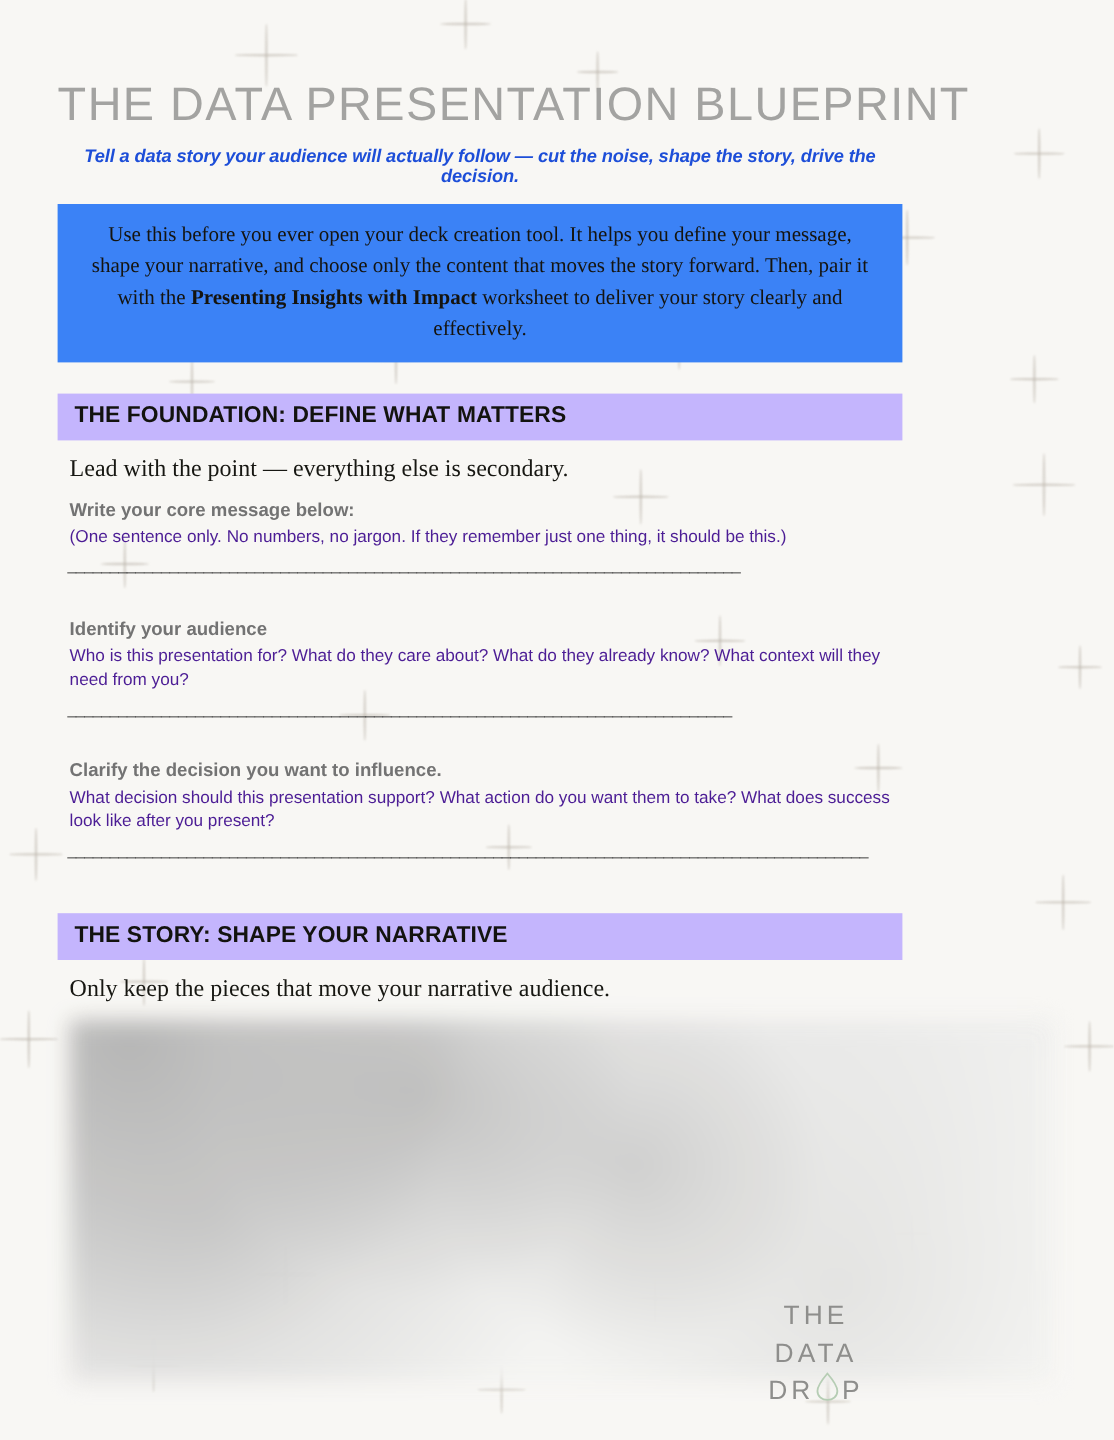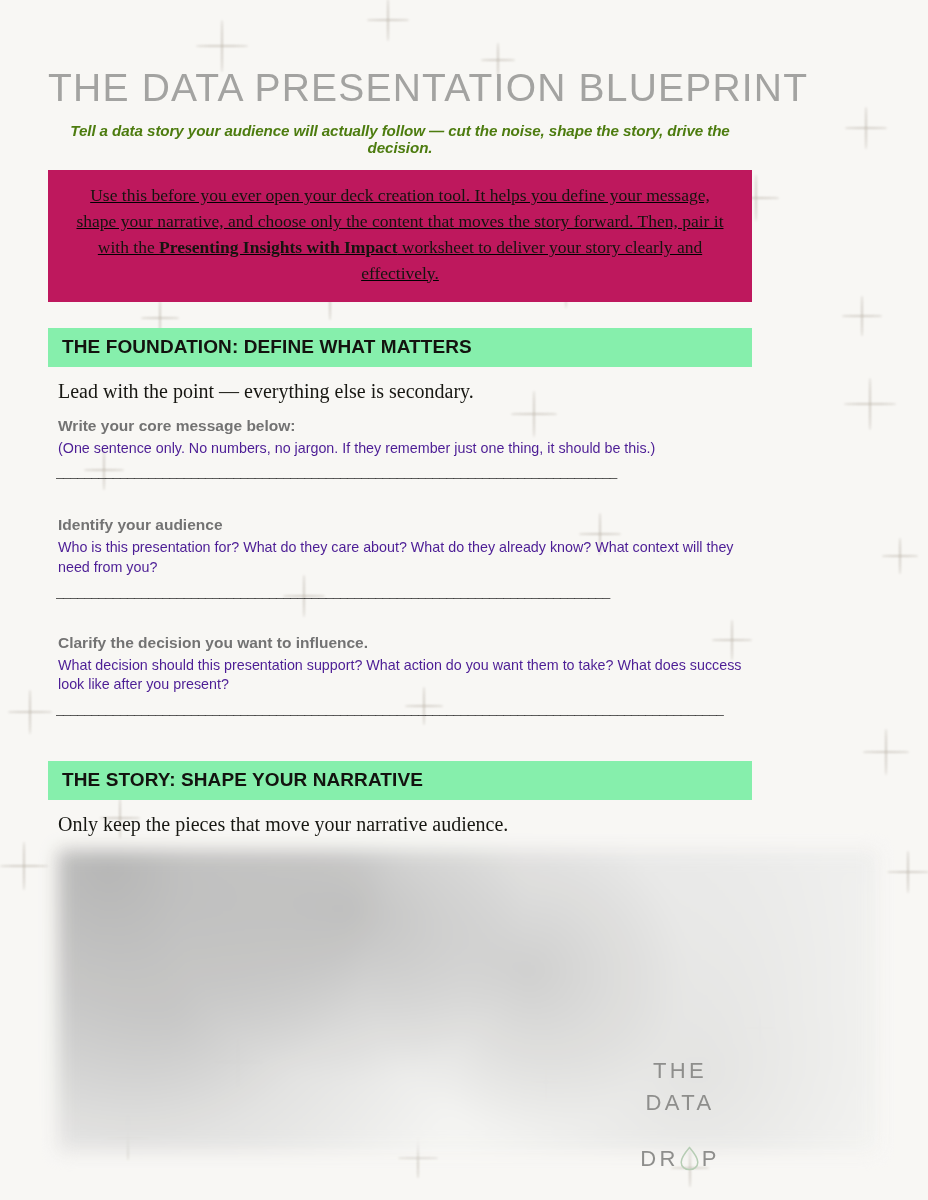--- a/index.html
+++ b/index.html
@@ -80,46 +80,45 @@
     padding-top: 68px;
     line-height: 1.05;
     white-space: nowrap;
   }
   .doc-subtitle {
     text-align: center;
     font-family: "Liberation Sans", sans-serif;
     font-style: italic;
     font-weight: 700;
     font-size: 15.2px;
-    color: #4d7c0f;
+    color: #1d4ed8;
     margin: 13px 0 0 0;
     letter-spacing: -0.1px;
   }
 
   
   .intro-box {
     margin-top: 14px;
-    background: #be185d;
+    background: #3b82f6;
     padding: 13px 22px 15px 22px;
     box-sizing: border-box;
-    text-decoration: underline;
   }
   .intro-text {
     font-family: "Liberation Serif", serif;
     font-size: 17.5px;
     line-height: 1.48;
     color: #15140f;
     text-align: center;
     margin: 0;
   }
   .intro-text b { font-weight: 700; }
 
   
   .section-bar {
-    background: #86efac;
+    background: #c4b5fd;
     padding: 8px 14px 9px 14px;
     box-sizing: border-box;
   }
   .section-bar-title {
     font-family: "Liberation Sans", sans-serif;
     font-weight: 700;
     font-size: 19px;
     letter-spacing: 0.1px;
     color: #13130f;
     margin: 0;
@@ -187,24 +186,23 @@
     font-family: "Liberation Sans", sans-serif;
     color: #8e8e8c;
     letter-spacing: 3.4px;
     font-size: 22px;
     line-height: 1.42;
     font-weight: 400;
   }
   .logo-row { white-space: nowrap; }
   .logo-drop-row {
     display: flex;
-    align-items: center;
+    align-items: flex-start;
     justify-content: center;
     gap: 0;
-    margin-top: 25px;
   }
   .logo-drop-row .lt { letter-spacing: 3.4px; }
   .drop-glyph {
     display: inline-block;
     width: 21px;
     height: 25px;
     margin: 0 2px 0 0;
     position: relative;
     flex: 0 0 auto;
   }

